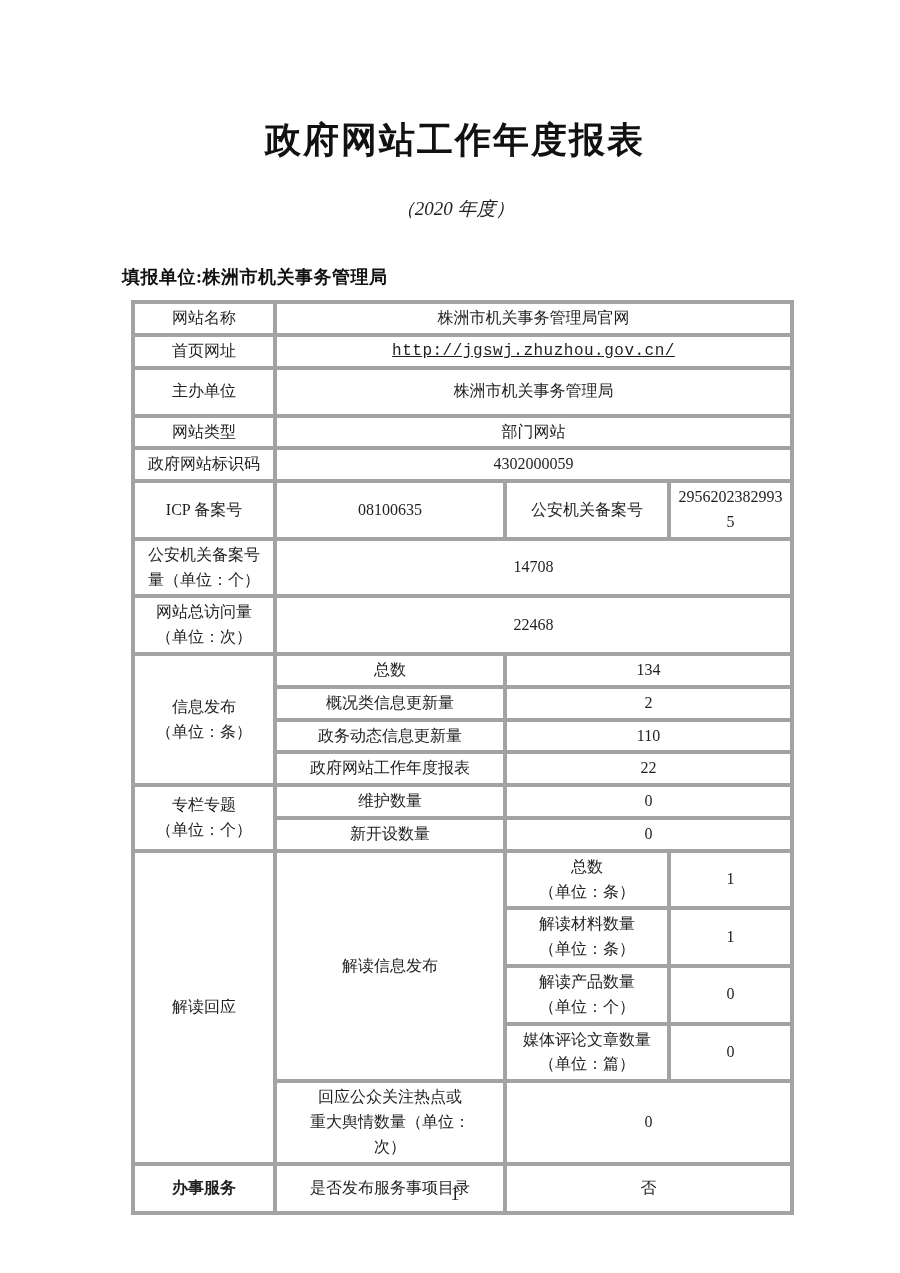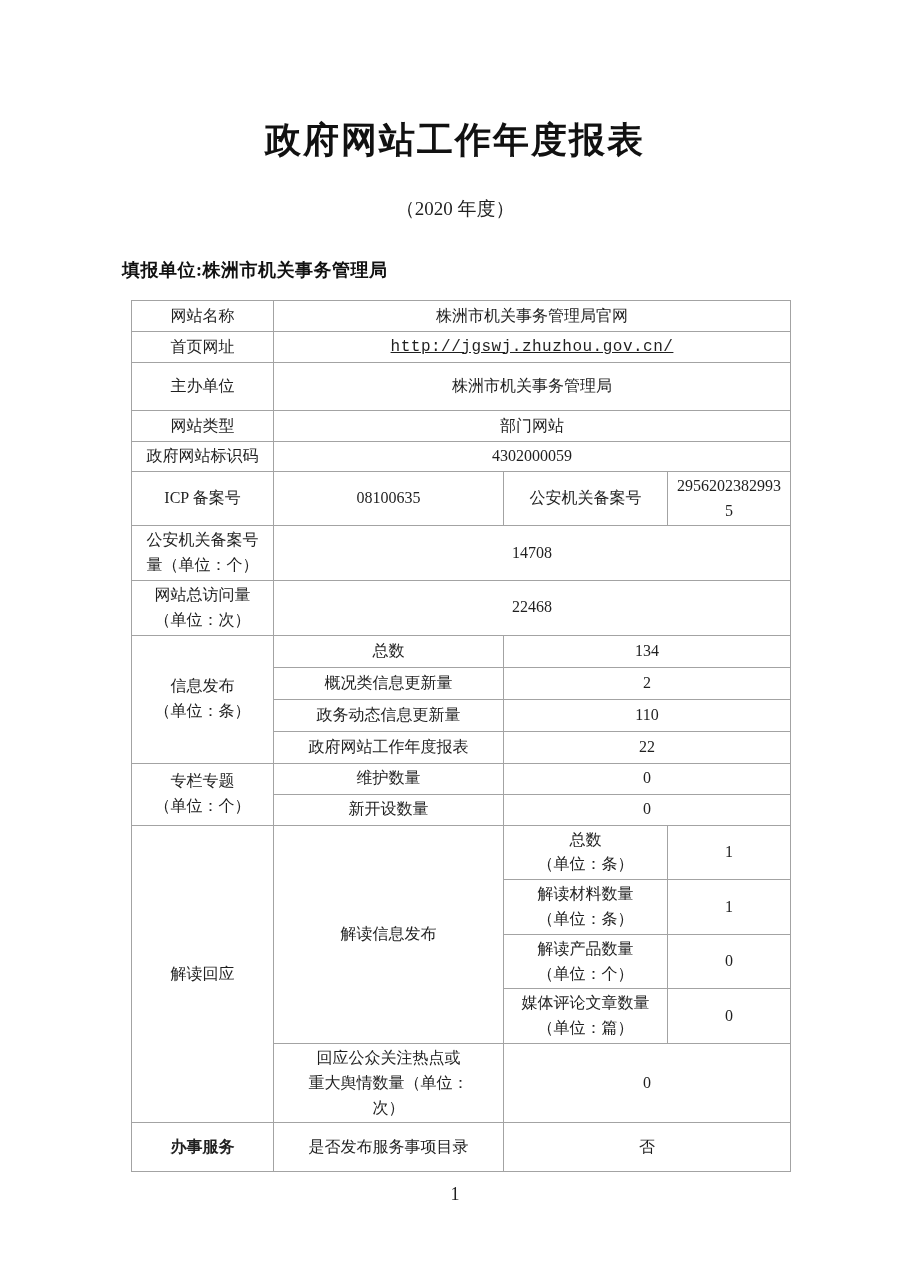--- a/index.html
+++ b/index.html
@@ -29,40 +29,41 @@
     color: #111111;
   }
   .doc-subtitle {
     position: absolute;
     top: 196px;
     left: 110px;
     width: 690px;
     text-align: center;
     font-size: 19px;
     color: #1f1f1f;
+    font-style: italic;
   }
   .filler-line {
     position: absolute;
-    top: 258px;
+    top: 265px;
     left: 122px;
     font-size: 18px;
     font-weight: bold;
     color: #111111;
     letter-spacing: 0.5px;
   }
   table.report {
     position: absolute;
     top: 300px;
     left: 131px;
     width: 659px;
     border-collapse: collapse;
     table-layout: fixed;
   }
   table.report td {
-    border: 1px solid #a3a3a3;
+    border: 4px solid #a3a3a3;
     text-align: center;
     vertical-align: middle;
     font-size: 16px;
     line-height: 1.55;
     padding: 2px 6px;
     white-space: pre-line;
     color: #1f1f1f;
     overflow: hidden;
   }
   td.mono {

